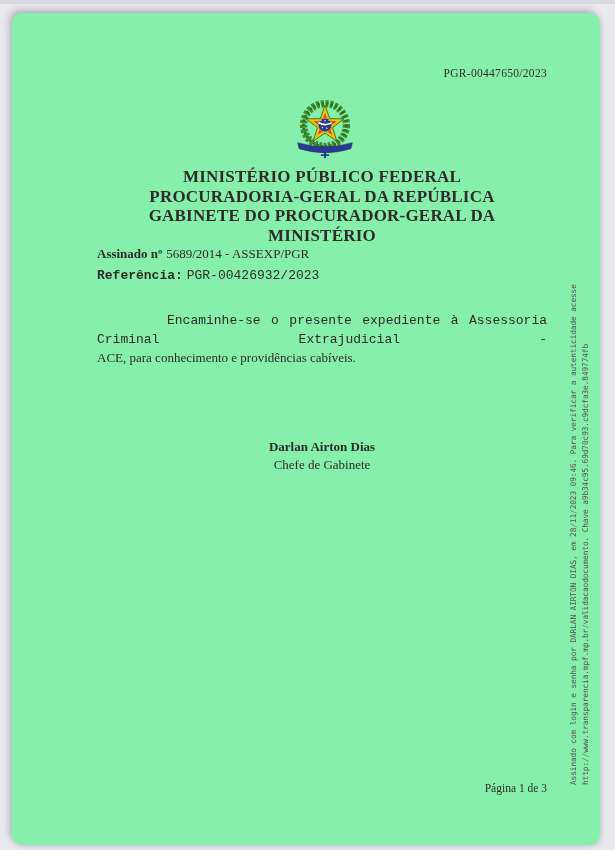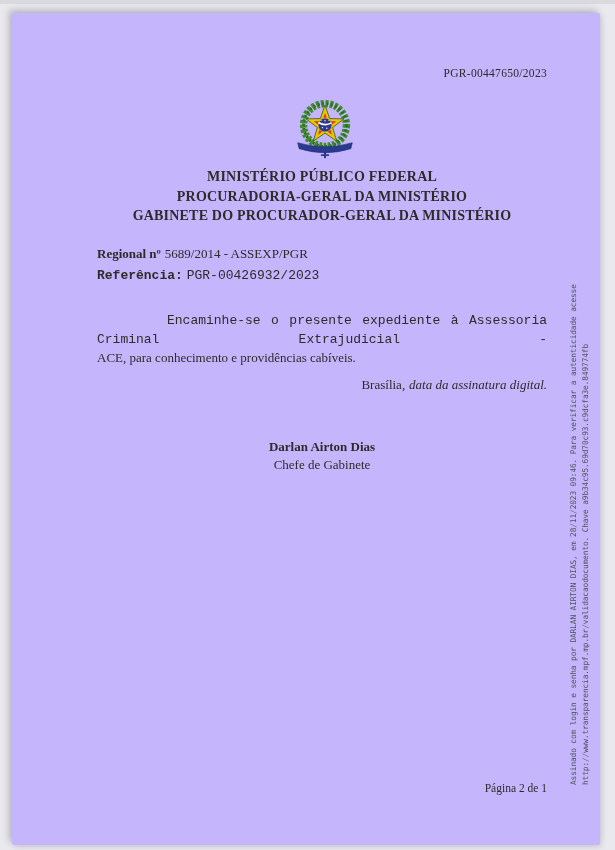--- a/index.html
+++ b/index.html
@@ -11,35 +11,35 @@
     color: #2e2b29;
     overflow: hidden;
   }
   .top-edge {
     position: absolute; left: 0; top: 0; right: 0; height: 4px;
     background: #d9d9e0;
   }
   .page {
     position: absolute;
     left: 12px; top: 13px; right: 15px; bottom: 5px;
-    background: #c4b5fd;
-    border-radius: 2px;
+    background: #86efac;
+    border-radius: 10px;
     box-shadow: -3px -3px 7px rgba(105,105,120,0.40), 2px 2px 5px rgba(140,140,155,0.25);
   }
   .protocol {
     position: absolute; top: 54px; right: 53px;
     font-size: 11.5px; letter-spacing: 0.3px;
   }
   .emblem {
     position: absolute; top: 84px; left: 276px; width: 74px; height: 62px;
   }
   .emblem svg { width: 100%; height: 100%; display: block; }
   .letterhead {
     position: absolute; top: 154px; left: 85px; right: 53px;
-    text-align: center; font-weight: bold; font-size: 14px; line-height: 19.5px;
+    text-align: center; font-weight: bold; font-size: 17px; line-height: 19.5px;
     letter-spacing: 0.2px;
   }
   .despacho-line { position: absolute; top: 233px; left: 85px; font-size: 13px; }
   .referencia-line { position: absolute; top: 255px; left: 85px; font-size: 13px; font-family: Liberation Mono, monospace; }
   .lbl { font-weight: bold; margin-right: 0.30em; }
   .body-par {
     position: absolute; top: 299px; left: 85px; right: 53px;
     font-size: 13px; line-height: 18.5px;
   }
   .body-line1 { text-indent: 70px; text-align: justify; text-align-last: justify; font-family: Liberation Mono, monospace; }
@@ -93,46 +93,43 @@
       <circle cx="50" cy="32.2" r="0.9" fill="#ffffff"></circle>
       <circle cx="44.6" cy="31.8" r="0.8" fill="#ffffff"></circle>
       <circle cx="55.4" cy="31.6" r="0.8" fill="#ffffff"></circle>
 
       <path d="M13 62 Q50 73 87 62 L85 70 Q50 81 15 70 Z" fill="#2b3a8f" stroke="#1f2b6e" stroke-width="0.8"></path>
     </svg>
   </div>
 
   <div class="letterhead">
     <div>MINISTÉRIO PÚBLICO FEDERAL</div>
-    <div>PROCURADORIA-GERAL DA MINISTÉRIO</div>
+    <div>PROCURADORIA-GERAL DA REPÚBLICA</div>
     <div>GABINETE DO PROCURADOR-GERAL DA MINISTÉRIO</div>
   </div>
 
   <div class="despacho-line">
-    <span class="lbl">Regional nº</span><span>5689/2014 - ASSEXP/PGR</span>
+    <span class="lbl">Assinado nº</span><span>5689/2014 - ASSEXP/PGR</span>
   </div>
 
   <div class="referencia-line">
     <span class="lbl">Referência:</span><span>PGR-00426932/2023</span>
   </div>
 
   <div class="body-par">
     <div class="body-line1">Encaminhe-se o presente expediente à Assessoria Criminal Extrajudicial -</div>
     <div class="body-line2">ACE, para conhecimento e providências cabíveis.</div>
   </div>
 
-  <div class="dateline">
-    <span class="city">Brasília,</span><span class="ital">data da assinatura digital.</span>
-  </div>
 
   <div class="signature-block">
     <div class="name">Darlan Airton Dias</div>
     <div>Chefe de Gabinete</div>
   </div>
 
   <div class="stamp">
     <div>Assinado com login e senha por DARLAN AIRTON DIAS, em 28/11/2023 09:46. Para verificar a autenticidade acesse</div>
     <div>http://www.transparencia.mpf.mp.br/validacaodocumento. Chave a9b34c95.69d70c93.c9dcfa3e.849774fb</div>
   </div>
 
-  <div class="page-indicator">Página 2 de 1</div>
+  <div class="page-indicator">Página 1 de 3</div>
 
 </div>
 
 </body></html>

